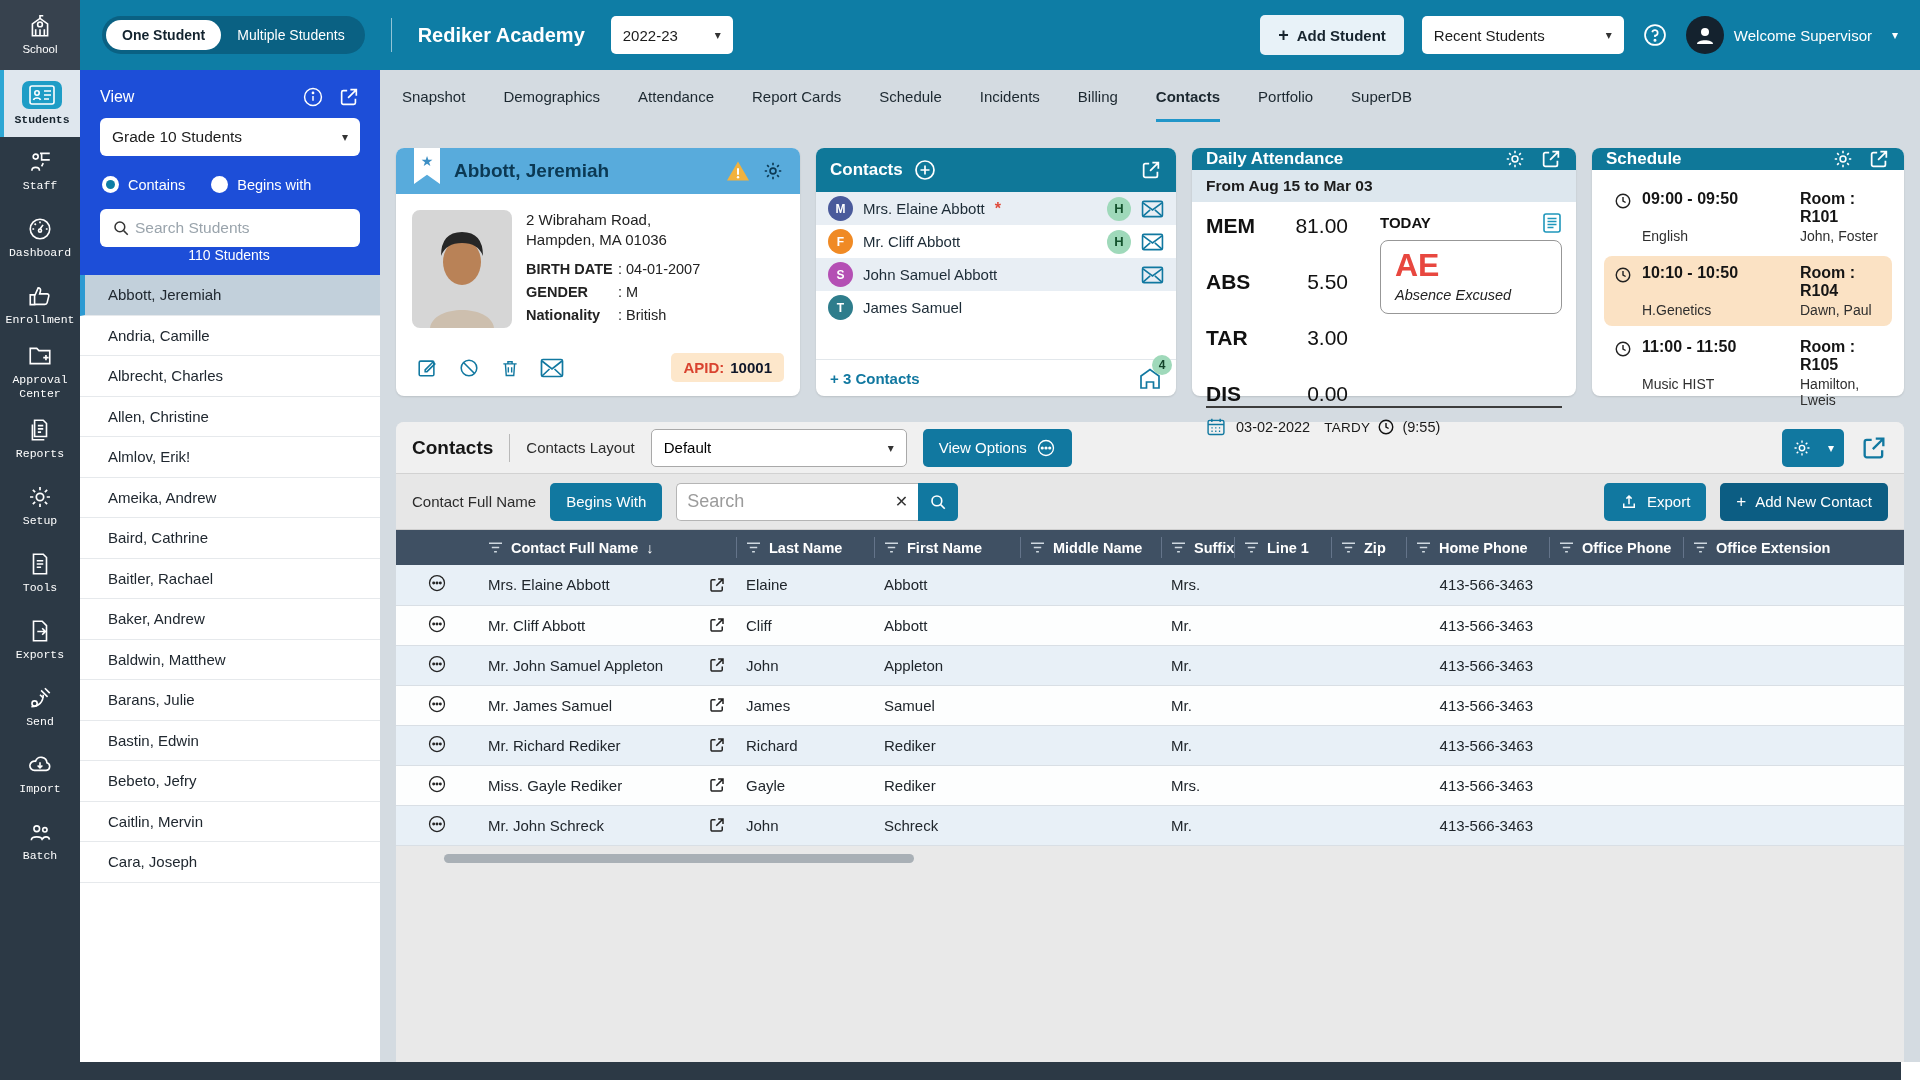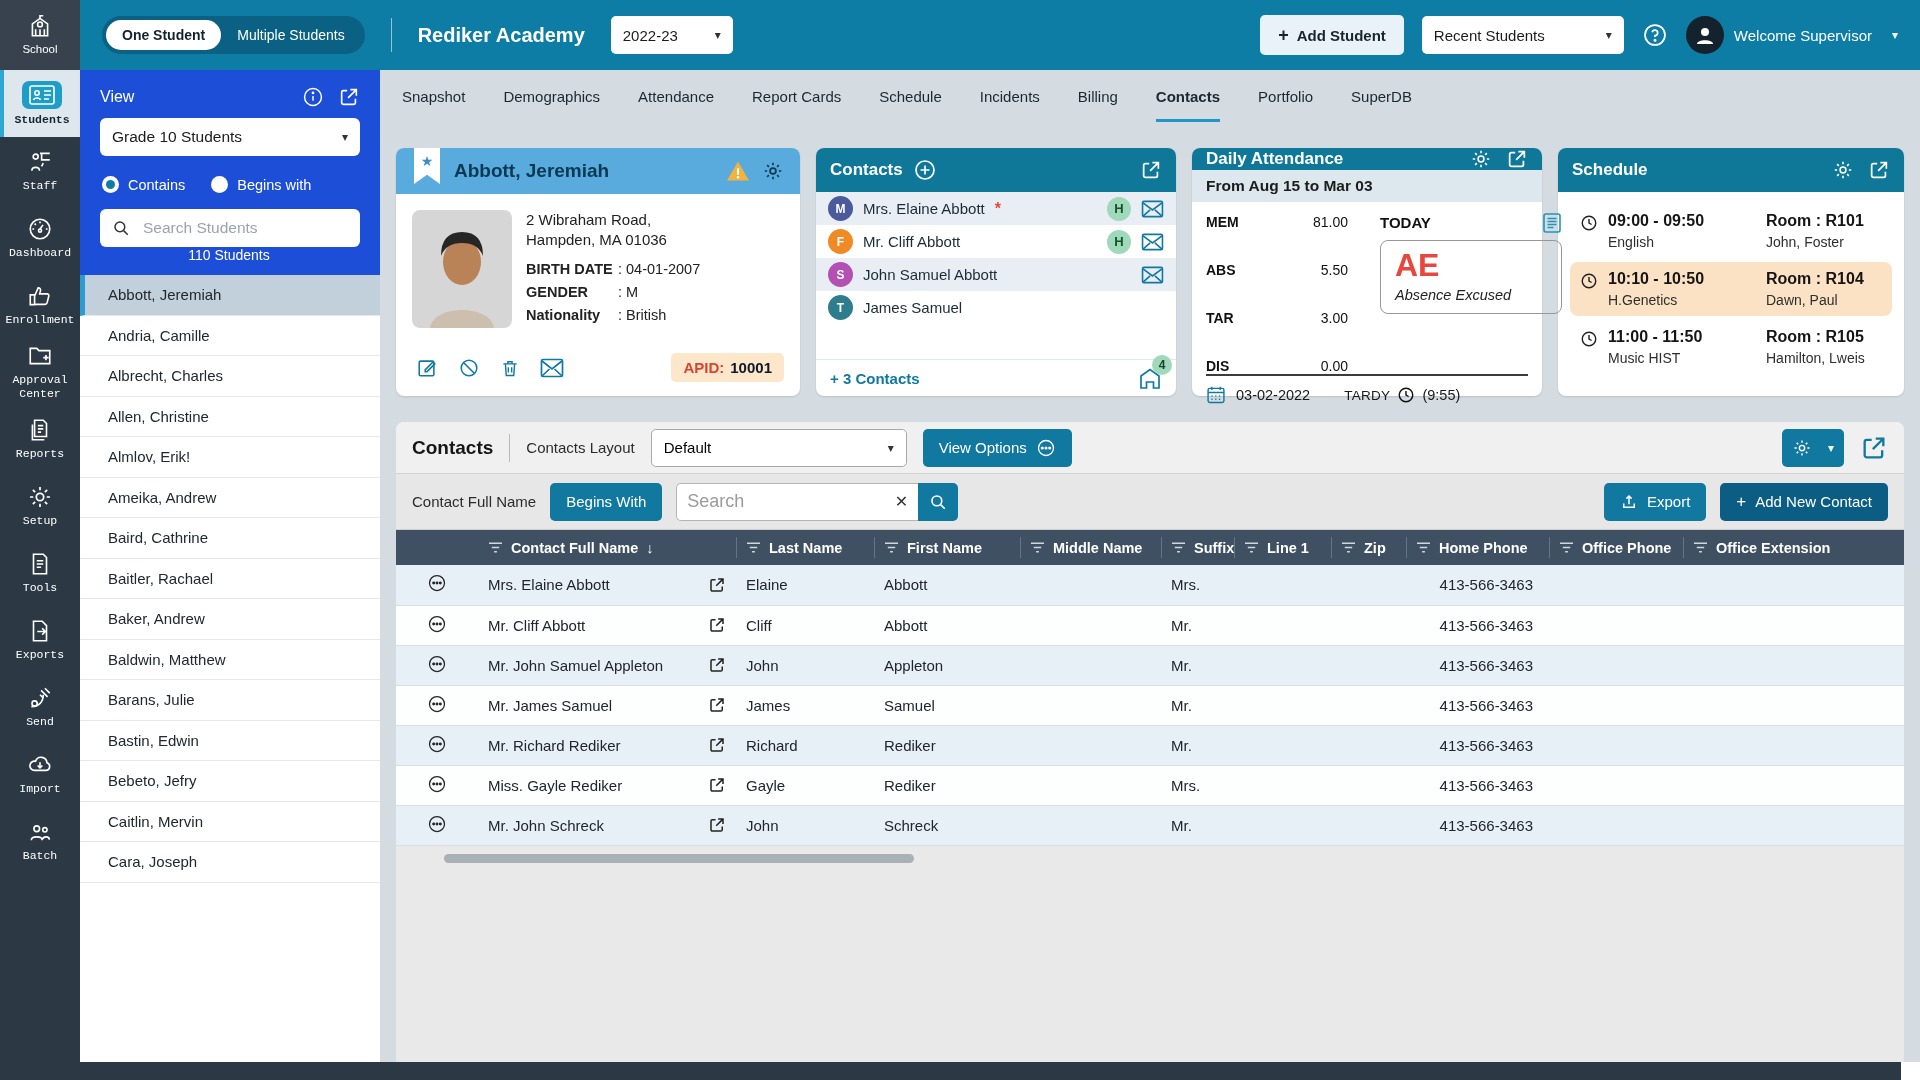--- a/index.html
+++ b/index.html
@@ -34,21 +34,21 @@
   .view-panel { position:absolute; left:80px; top:70px; width:300px; height:992px; background:#fff; z-index:3; display:flex; flex-direction:column; }
   .vp-blue { background:#1d4ed8; padding:16px 20px 12px 20px; }
   .vp-head { display:flex; align-items:center; color:#fff; margin-bottom:10px; }
   .vp-title { font-size:16px; }
   .vp-head .icons { margin-left:auto; display:flex; gap:14px; }
   .vp-select { background:#fff; border-radius:6px; height:38px; display:flex; align-items:center; justify-content:space-between; padding:0 12px; font-size:15.5px; color:#1c1c1c; cursor:pointer; }
   .vp-radios { display:flex; align-items:center; gap:26px; margin:20px 2px 16px 2px; }
   .radio-row { display:flex; align-items:center; gap:9px; color:#fff; font-size:14.5px; cursor:pointer; }
   .radio { width:17px; height:17px; border-radius:50%; background:#fff; position:relative; }
   .radio.selected::after { content:""; position:absolute; left:4px; top:4px; width:9px; height:9px; border-radius:50%; background:#0e7da5; }
-  .vp-search { background:#fff; border-radius:6px; height:38px; display:flex; align-items:center; padding:0 12px; gap:13px; }
+  .vp-search { background:#fff; border-radius:6px; height:38px; display:flex; align-items:center; padding:0 12px; gap:5px; }
   .vp-search input { border:none; outline:none; font-size:15.5px; color:#333; width:100%; font-family:inherit; }
   .vp-search input::placeholder { color:#9aa4ac; }
   .vp-count { text-align:center; color:#fff; font-size:14px; padding-right:2px; }
   .stu-list { flex:1; overflow:hidden; background:#fff; }
   .stu-row { height:40.5px; display:flex; align-items:center; padding-left:28px; font-size:15px; color:#202830; border-bottom:1px solid #e6e9ec; cursor:pointer; }
   .stu-row.selected { background:#c2d0db; border-left:5px solid #2d9ad2; padding-left:23px; }
 
   
   .main { position:absolute; left:380px; top:70px; width:1540px; height:992px; background:#d4dbe1; padding:0 16px; }
   .tabs { display:flex; gap:38px; padding:18px 6px 0 6px; height:52px; }
@@ -89,35 +89,35 @@
   .cc-name { font-size:15px; color:#1c2b36; }
   .cc-star { color:#e04b3b; font-weight:bold; }
   .cc-right { margin-left:auto; display:flex; align-items:center; gap:10px; }
   .hbadge { width:24px; height:24px; border-radius:50%; background:#9fd9ba; color:#14532d; font-size:13px; font-weight:bold; display:flex; align-items:center; justify-content:center; }
   .cc-footer { height:37px; display:flex; align-items:center; padding:0 14px; border-top:1px solid #e2e7eb; }
   .cc-more { color:#1178a0; font-size:15px; font-weight:600; cursor:pointer; }
   .cc-house { margin-left:auto; position:relative; color:#1178a0; cursor:pointer; }
   .cc-house .cnt { position:absolute; right:-10px; top:-12px; width:20px; height:20px; border-radius:50%; background:#9fd9ba; color:#14422a; font-size:12px; font-weight:bold; display:flex; align-items:center; justify-content:center; }
 
   
-  .att-card { width:350px; }
+  .att-card { width:384px; }
   .att-range { background:#dde7ee; font-size:15.5px; font-weight:bold; color:#1c1c1c; padding:7px 14px; }
   .att-body { flex:1; display:flex; padding:12px 14px 0 14px; }
-  .att-stats { display:grid; grid-template-columns:48px 62px; column-gap:14px; row-gap:9px; font-size:14px; align-content:start;gap:32px; }
+  .att-stats { display:grid; grid-template-columns:48px 62px; column-gap:14px; row-gap:9px; font-size:21px; align-content:start;gap:32px; }
   .att-stats .k { font-weight:bold; color:#111; }
   .att-stats .v { text-align:right; color:#111; }
   .att-div { width:2px; background:#555; margin:2px 16px 8px 16px; }
   .att-today { flex:1; position:relative; }
   .att-today-lbl { font-size:15px; font-weight:bold; color:#111; }
   .note-ic { position:absolute; right:0; top:-2px; color:#1e96bb; cursor:pointer; }
   .ae-box { margin-top:8px; width:182px; border:1.5px solid #979797; border-radius:8px; padding:8px 14px 10px 14px; }
   .ae-code { color:#e8473f; font-size:32px; font-weight:bold; line-height:1; }
   .ae-desc { font-style:italic; font-size:14.5px; color:#222; margin-top:6px; }
   .att-foot { margin:0 14px; border-top:2px solid #3c3c3c; padding:9px 0 12px 0; display:flex; align-items:center; gap:10px; font-size:14.5px; color:#1a1a1a; }
-  .att-tardy { margin-left:24px; display:flex; align-items:center; gap:7px; }
+  .att-tardy { margin-left:4px; display:flex; align-items:center; gap:7px; }
 
   
   .sch-card { flex:1; }
   .sch-body { flex:1; padding:12px 12px; }
   .sch-entry { display:grid; grid-template-columns:28px 158px 1fr; row-gap:2px; padding:8px 10px; border-radius:8px; margin-bottom:4px; cursor:pointer; }
   .sch-entry.hl { background:#fbe2c4; }
   .sch-time,.sch-room { font-size:16px; font-weight:bold; color:#151515; }
   .sch-course,.sch-teacher { font-size:14px; color:#2e2e2e; grid-column:auto; }
   .sch-course { grid-column:2; }
   .sch-ic { color:#222; padding-top:2px; }

